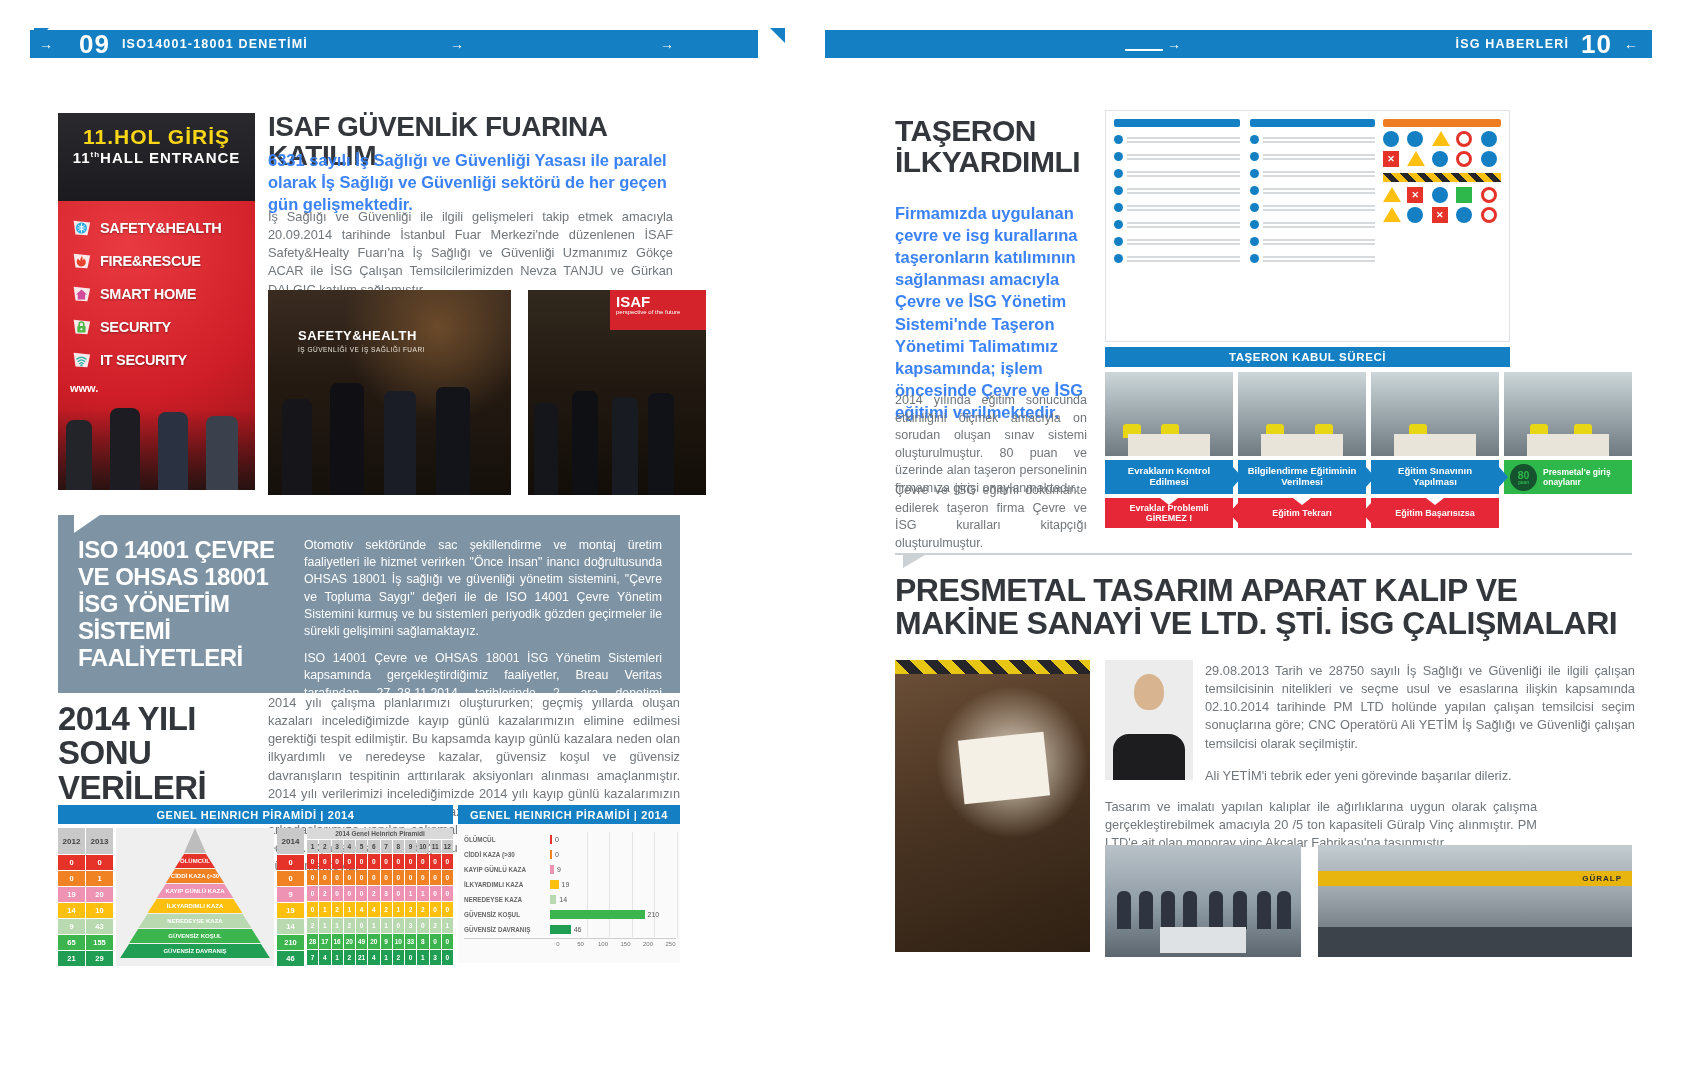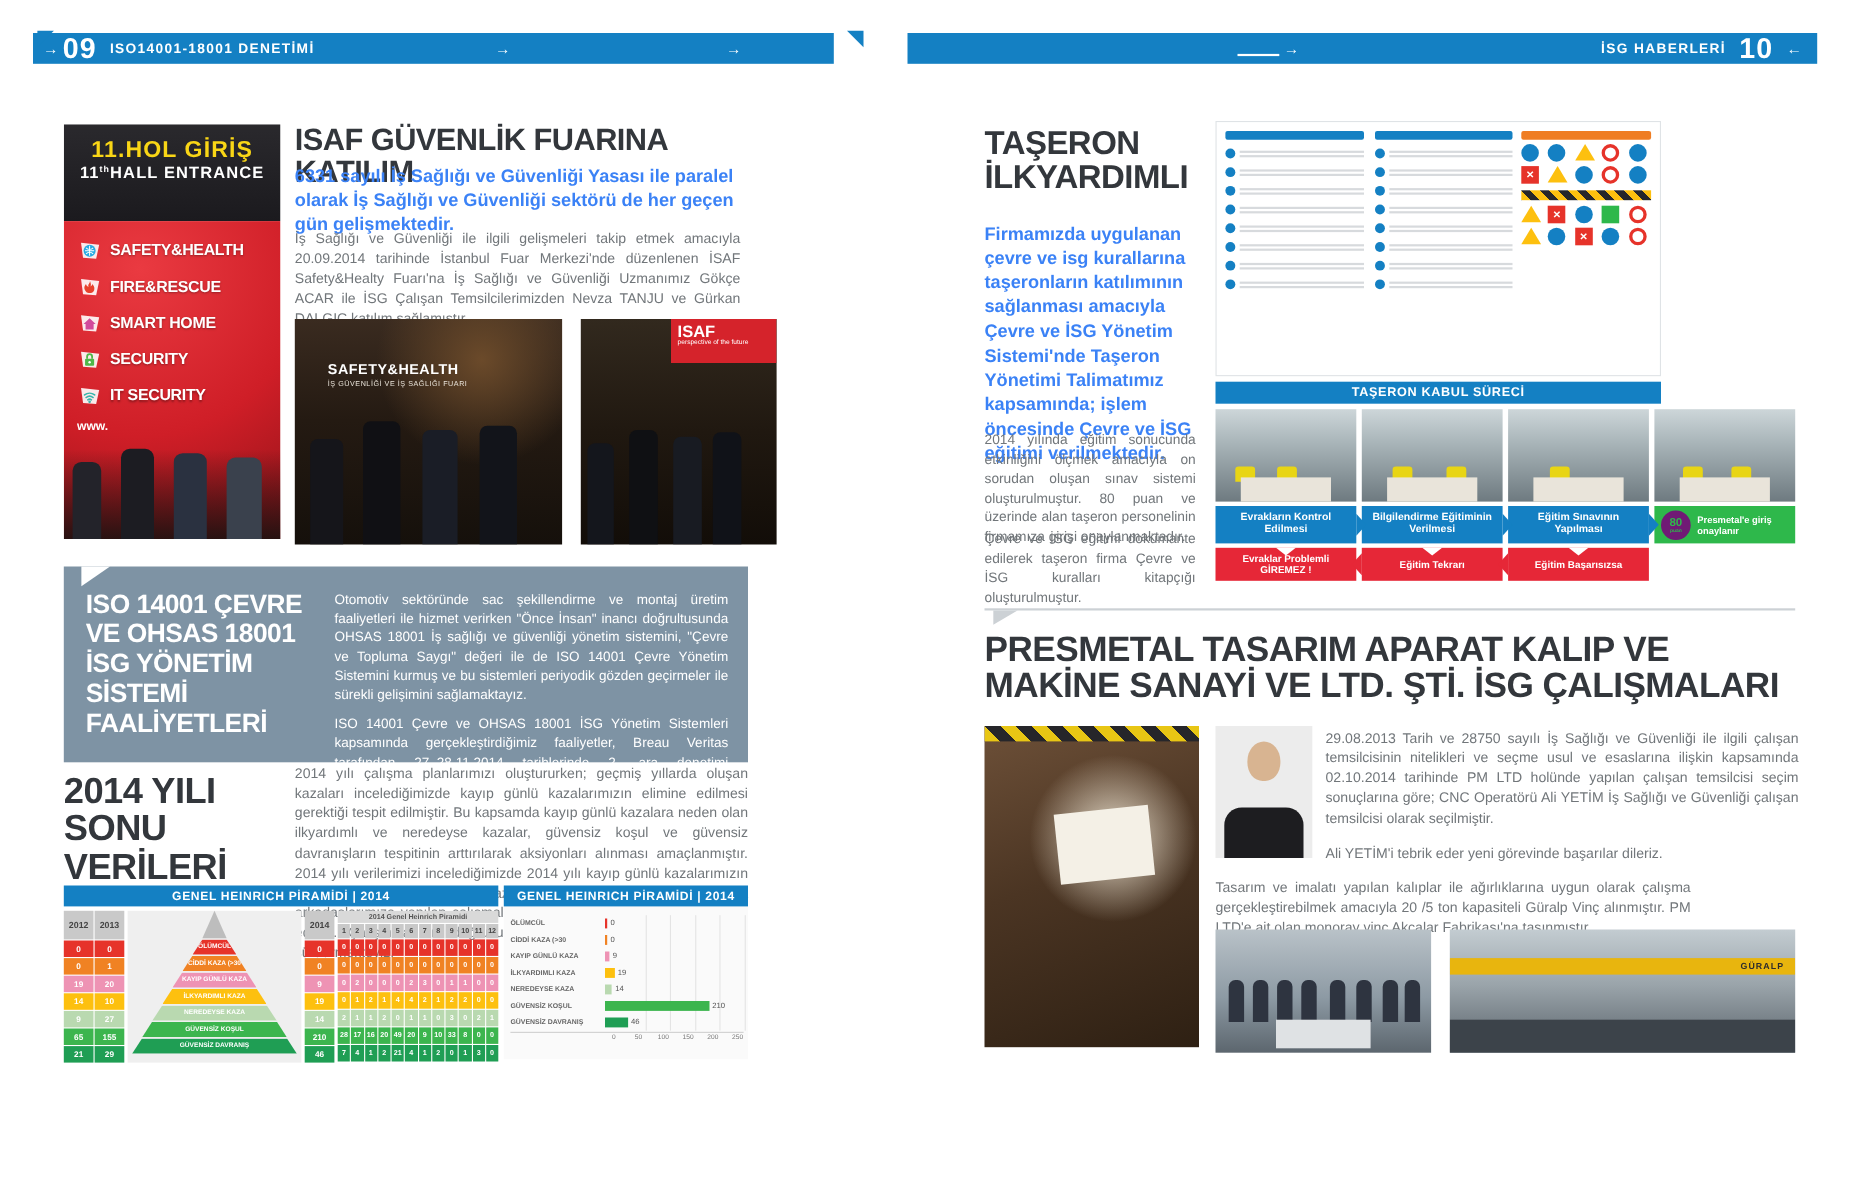--- a/index.html
+++ b/index.html
@@ -167,21 +167,21 @@
            border-left:9px solid #1480c3; border-top:10px solid transparent; border-bottom:10px solid transparent; z-index:2; }
   .ffail { position:absolute; top:38px; width:128px; height:30px; background:#e62737; color:#fff;
            font-size:9px; font-weight:bold; text-align:center; display:flex; align-items:center;
            justify-content:center; padding:2px 10px; line-height:1.15; }
   .ffail::before { content:""; position:absolute; top:0; left:50%; transform:translateX(-50%);
            border-left:9px solid transparent; border-right:9px solid transparent; border-top:7px solid #fff; }
   .ffail.back::after { content:""; position:absolute; left:-9px; top:50%; transform:translateY(-50%);
            border-right:9px solid #e62737; border-top:10px solid transparent; border-bottom:10px solid transparent; }
   .fok { position:absolute; top:0; left:399px; width:128px; height:34px; background:#2eb84b; color:#fff;
          display:flex; align-items:center; gap:6px; padding:0 6px; }
-  .fok-circ { width:27px; height:27px; border-radius:50%; background:#701a75; color:#2eb84b;
+  .fok-circ { width:27px; height:27px; border-radius:50%; background:#14532d; color:#2eb84b;
               display:flex; flex-direction:column; align-items:center; justify-content:center; flex:0 0 27px; }
   .fok-circ .n { font-size:10.5px; font-weight:bold; line-height:10px; }
   .fok-circ .u { font-size:4.5px; font-weight:bold; line-height:5px; }
   .fok-lbl { font-size:8.5px; font-weight:bold; line-height:1.2; }
 
   
   .divider { left:895px; top:553px; width:737px; height:2px; background:#ccd1d5; }
   .divider::before { content:""; position:absolute; left:8px; top:2px; width:0; height:0;
                      border-top:13px solid #ccd1d5; border-right:22px solid transparent; }
   .pm-title { left:895px; top:574px; width:745px; font-size:32px; }
@@ -208,21 +208,21 @@
   .beam { position:absolute; top:26px; left:0; width:100%; height:15px; background:#e8b50e;
           display:flex; align-items:center; justify-content:flex-end; padding-right:10px; }
   .beam span { font-size:8px; font-weight:bold; color:#2b2b2e; letter-spacing:1px; }
   .mach { position:absolute; bottom:0; left:0; width:100%; height:30px; background:#3c434a; }
 </style>
 </head>
 <body>
 
 <div class="hbar hbar-left">
   <span class="hb-arrow" style="margin-left:9px">→</span>
-  <span class="hb-num" style="margin-left:4px">09</span>
+  <span class="hb-num" style="margin-left:26px">09</span>
   <span class="hb-title" style="margin-left:12px">ISO14001-18001 DENETİMİ</span>
   <span class="hb-arrow abs" style="left:420px">→</span>
   <span class="hb-arrow abs" style="left:630px">→</span>
 </div>
 <div class="notch-l"></div>
 
 <div class="hbar hbar-right">
   <span class="hb-dash" style="left:300px"></span>
   <span class="hb-arrow abs" style="left:342px">→</span>
   <span class="hb-title">İSG HABERLERİ</span>
@@ -327,21 +327,21 @@
       <div class="th">2013</div>
       <div class="dc" style="background: rgb(230, 51, 42);">0</div>
       <div class="dc" style="background: rgb(230, 51, 42);">0</div>
       <div class="dc" style="background: rgb(240, 130, 35);">0</div>
       <div class="dc" style="background: rgb(240, 130, 35);">1</div>
       <div class="dc" style="background: rgb(238, 147, 180);">19</div>
       <div class="dc" style="background: rgb(238, 147, 180);">20</div>
       <div class="dc" style="background: rgb(253, 192, 15);">14</div>
       <div class="dc" style="background: rgb(253, 192, 15);">10</div>
       <div class="dc" style="background: rgb(185, 217, 176);">9</div>
-      <div class="dc" style="background: rgb(185, 217, 176);">27</div>
+      <div class="dc" style="background: rgb(185, 217, 176);">43</div>
       <div class="dc" style="background: rgb(60, 181, 78);">65</div>
       <div class="dc" style="background: rgb(60, 181, 78);">155</div>
       <div class="dc" style="background: rgb(31, 158, 84);">21</div>
       <div class="dc" style="background: rgb(31, 158, 84);">29</div>
     </div>
   <div class="ct-zone g-pyr" id="pyr">
       <div class="apex"></div>
       <div class="band" style="background: rgb(230, 51, 42); width: 40px; clip-path: polygon(22.5% 0px, 77.5% 0px, 100% 100%, 0px 100%);">ÖLÜMCÜL</div>
       <div class="band" style="background: rgb(240, 130, 35); width: 58.3px; clip-path: polygon(15.4% 0px, 84.6% 0px, 100% 100%, 0px 100%);">CİDDİ KAZA (&gt;30</div>
       <div class="band" style="background: rgb(238, 147, 180); width: 76.6px; clip-path: polygon(11.7% 0px, 88.3% 0px, 100% 100%, 0px 100%);">KAYIP GÜNLÜ KAZA</div>

